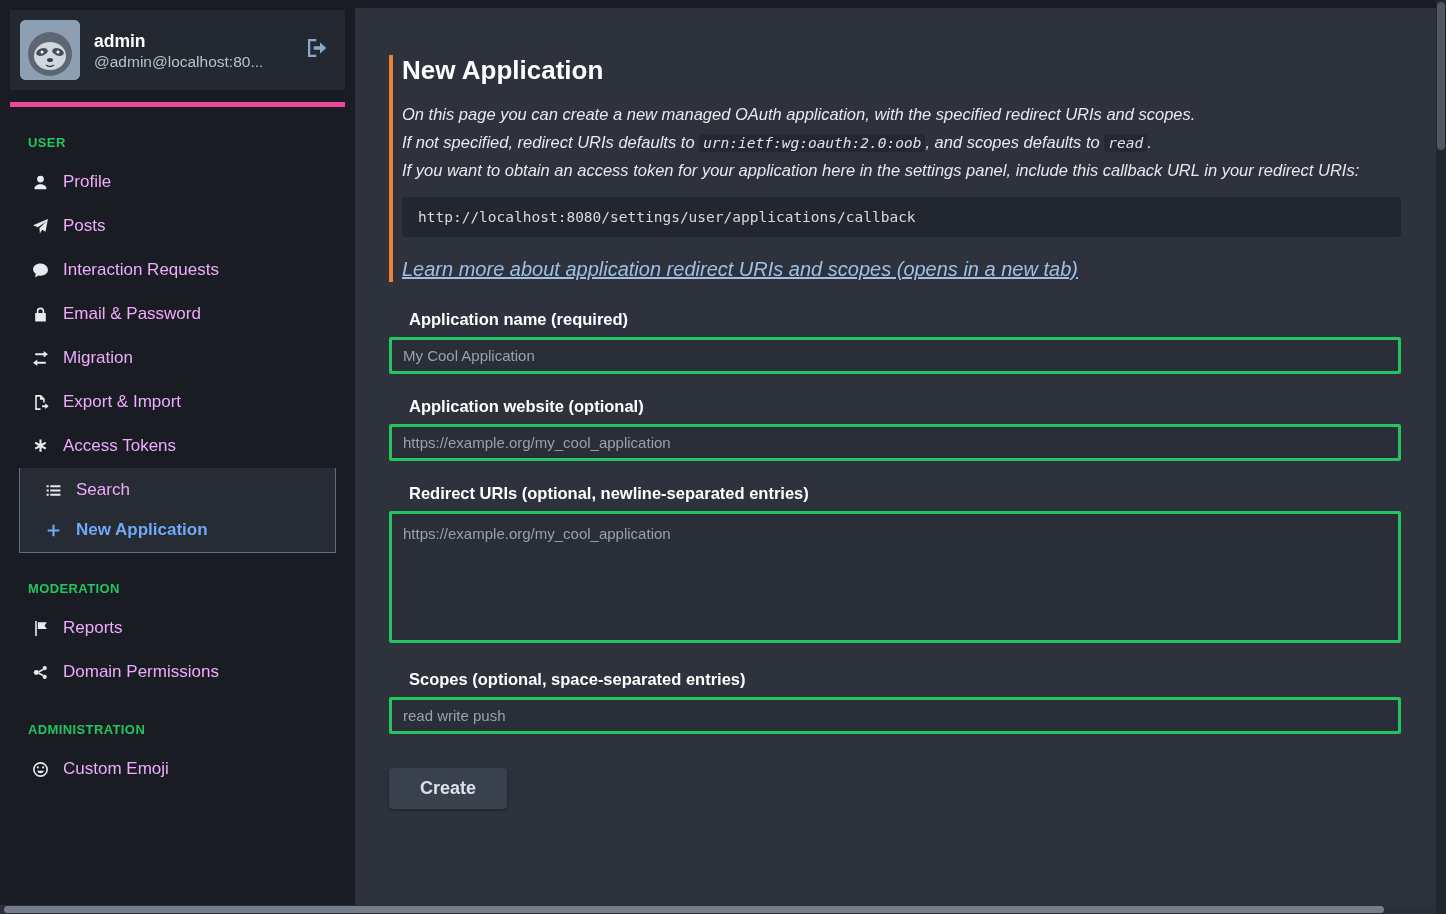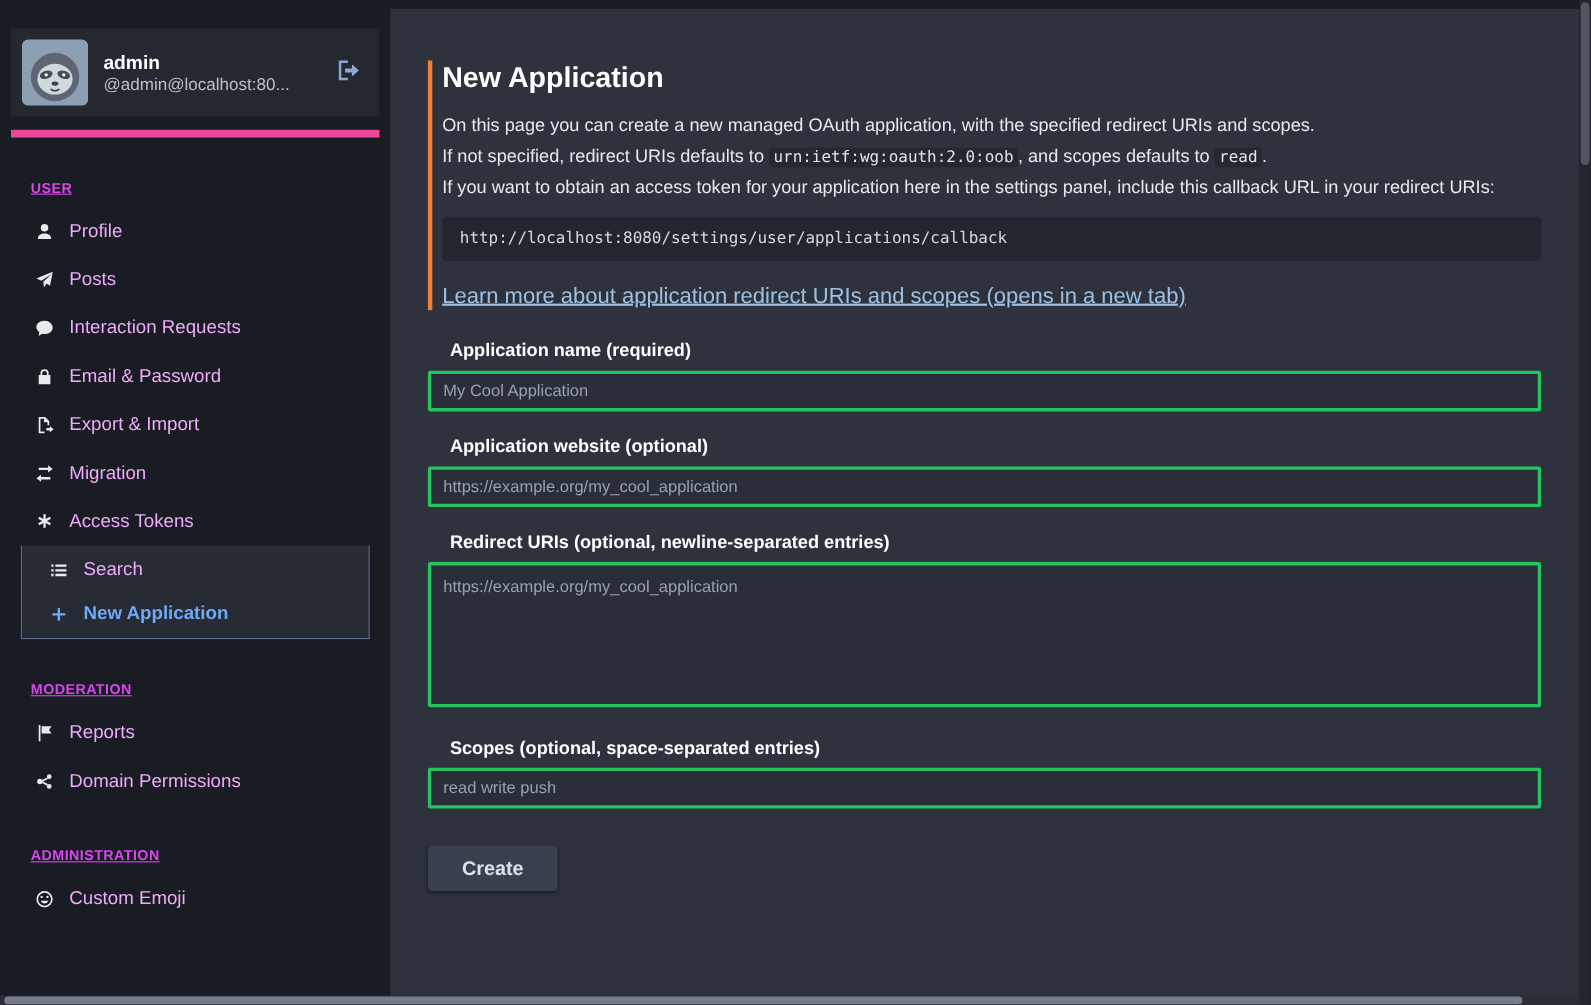--- a/index.html
+++ b/index.html
@@ -7,51 +7,51 @@
   body {
     width: 1446px; height: 914px; overflow: hidden;
     background: #191c22;
     font-family: "Liberation Sans", "DejaVu Sans", sans-serif;
     color: #eceef1; font-size: 16.5px;
     display: flex; position: relative;
   }
 
   
   .sidebar { width: 355px; flex: 0 0 355px; padding-top: 10px; overflow: hidden; }
-  .user-card-wrap { margin: 16px 10px; padding-bottom: 12px; border-bottom: 7px solid #ec4899; }
+  .user-card-wrap { margin: 0 10px; padding-bottom: 12px; border-bottom: 5px solid #ec4899; }
   .user-card { background: #242830; padding: 10px; display: flex; align-items: center; gap: 14px; }
   .avatar { width: 60px; height: 60px; border-radius: 6px; overflow: hidden; flex: 0 0 60px; background: #8d9fb3; }
   .avatar svg { display: block; width: 100%; height: 100%; }
   .user-info { min-width: 0; flex: 1; }
   .user-name { font-weight: bold; font-size: 17.5px; line-height: 1.4; color: #ffffff; }
   .user-handle { color: #bcc1c9; font-size: 15.5px; white-space: nowrap; overflow: hidden; }
   .logout { color: #8ea7cf; flex: 0 0 auto; margin-right: 6px; cursor: pointer; }
   .logout svg { width: 24px; height: 24px; fill: currentColor; }
 
-  .section-header { color: #d946ef; font-weight: bold; font-size: 13px; margin: 38px 28px 10px; letter-spacing: .03em; text-decoration: underline; }
+  .section-header { color: #22c55e; font-weight: bold; font-size: 13px; margin: 28px 28px 10px; letter-spacing: .03em; }
 
   .nav { margin: 0 19px; }
   .nav-item { display: flex; align-items: center; gap: 14px; padding: 11px 12px; font-size: 17px; line-height: 22px; color: #f0abfc; cursor: pointer; }
   .nav-item .icon { width: 18px; flex: 0 0 18px; display: flex; justify-content: center; color: #e8eaee; }
   .icon svg { width: 17px; height: 17px; fill: currentColor; }
 
   .nav-item.active-parent { background: #7fb2f2; color: #142c4e; font-weight: bold; }
   .nav-item.active-parent .icon { color: #142c4e; }
   .submenu { border: 1px solid #5a6b85; border-top: none; background: #272b34; padding: 2px 0; }
   .submenu .nav-item { padding: 9px 24px 9px 24px; }
   .nav-item.active-child { color: #6fa9f8; font-weight: bold; }
   .nav-item.active-child .icon { color: #6fa9f8; }
 
   
   .main-col { flex: 1; display: flex; flex-direction: column; padding-top: 8px; margin-right: 10px; min-width: 0; }
   .main { background: #2d323c; flex: 1; padding: 47px 35px 0 34px; overflow: hidden; }
 
   .intro { border-left: 4px solid #ee8032; padding-left: 9px; }
   .page-title { font-size: 26px; font-weight: bold; margin: 0 0 16px; color: #ffffff; }
-  .intro p { margin: 0 0 3px; line-height: 24.5px; color: #e7e9ec; }
+  .intro p { margin: 0 0 3px; line-height: 24.5px; color: #e7e9ec; font-style: italic; }
   .intro p.last { margin: 20px 0 2px; }
   code.inline { font-family: "DejaVu Sans Mono", "Liberation Mono", monospace; font-size: 14.5px; background: rgba(0,0,0,.18); padding: 1px 4px; border-radius: 3px; color: #dfe2e6; }
   .code-block { background: #22262e; border-radius: 4px; padding: 12px 16px; font-family: "DejaVu Sans Mono", "Liberation Mono", monospace; font-size: 14.5px; color: #d7dade; margin: 14px 0 0; }
   .learn-more { color: #9fc0e5; text-decoration: underline; cursor: pointer; font-size: 20px; }
 
   .form { margin-top: 28px; }
   .form-group { margin-top: 23px; }
   .form-group:first-child { margin-top: 0; }
   .form-label { font-weight: bold; margin-bottom: 8px; display: block; color: #ffffff; margin-left: 20px; }
   .text-input, .textarea {
@@ -133,33 +133,33 @@
       <span class="icon">
           <svg viewBox="0 0 16 16">
             <path d="M4.5 6.5V5a3.5 3.5 0 1 1 7 0v1.5H13v8H3v-8h1.5zM6 6.5h4V5a2 2 0 0 0-4 0v1.5z"></path>
           </svg>
         </span>
       <span class="nav-label">Email &amp; Password</span>
     </div>
     <div class="nav-item">
       <span class="icon">
           <svg viewBox="0 0 16 16">
+            <path d="M11 1l4 3-4 3V5H3V3h8V1zM5 9v2h8v2H5v2l-4-3 4-3z"></path>
+          </svg>
+        </span>
+      <span class="nav-label">Migration</span>
+    </div>
+    <div class="nav-item">
+      <span class="icon">
+          <svg viewBox="0 0 16 16">
             <path d="M3 1h5.5L12 4.5V8h-1.5V5.5H7.5V2.5H4.5v11H8V15H3V1z"></path>
             <path d="M9.5 10.5h3V8.8l3.2 2.7-3.2 2.7v-1.7h-3v-2z"></path>
           </svg>
         </span>
       <span class="nav-label">Export &amp; Import</span>
-    </div>
-    <div class="nav-item">
-      <span class="icon">
-          <svg viewBox="0 0 16 16">
-            <path d="M11 1l4 3-4 3V5H3V3h8V1zM5 9v2h8v2H5v2l-4-3 4-3z"></path>
-          </svg>
-        </span>
-      <span class="nav-label">Migration</span>
     </div>
     <div class="nav-item">
       <span class="icon">
           <svg viewBox="0 0 16 16">
             <path d="M7 1.5h2v4l3.5-2 1 1.7L10 7.2l3.5 2-1 1.7-3.5-2v4H7v-4l-3.5 2-1-1.7 3.5-2-3.5-2 1-1.7 3.5 2v-4z"></path>
           </svg>
         </span>
       <span class="nav-label">Access Tokens</span>
     </div>
   </div>

